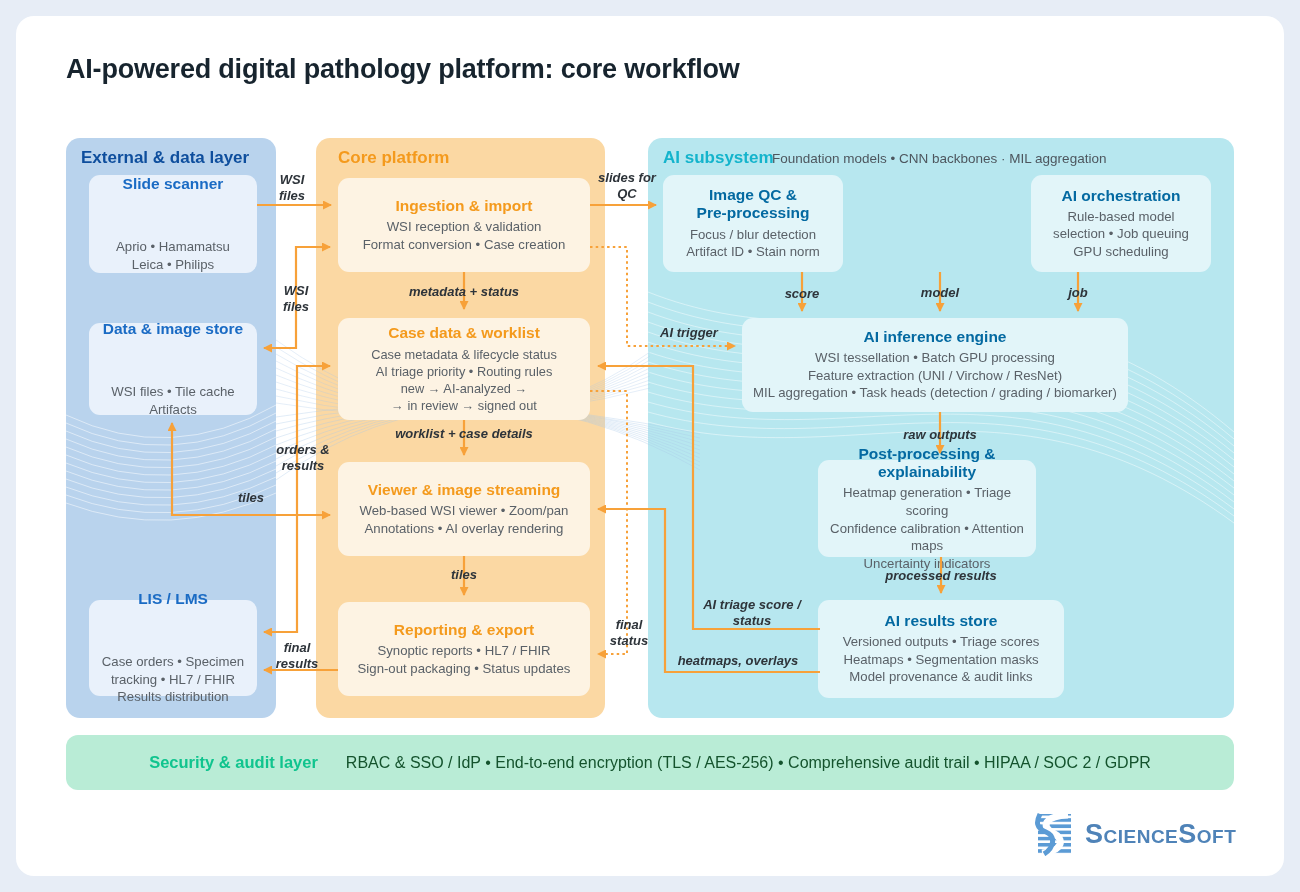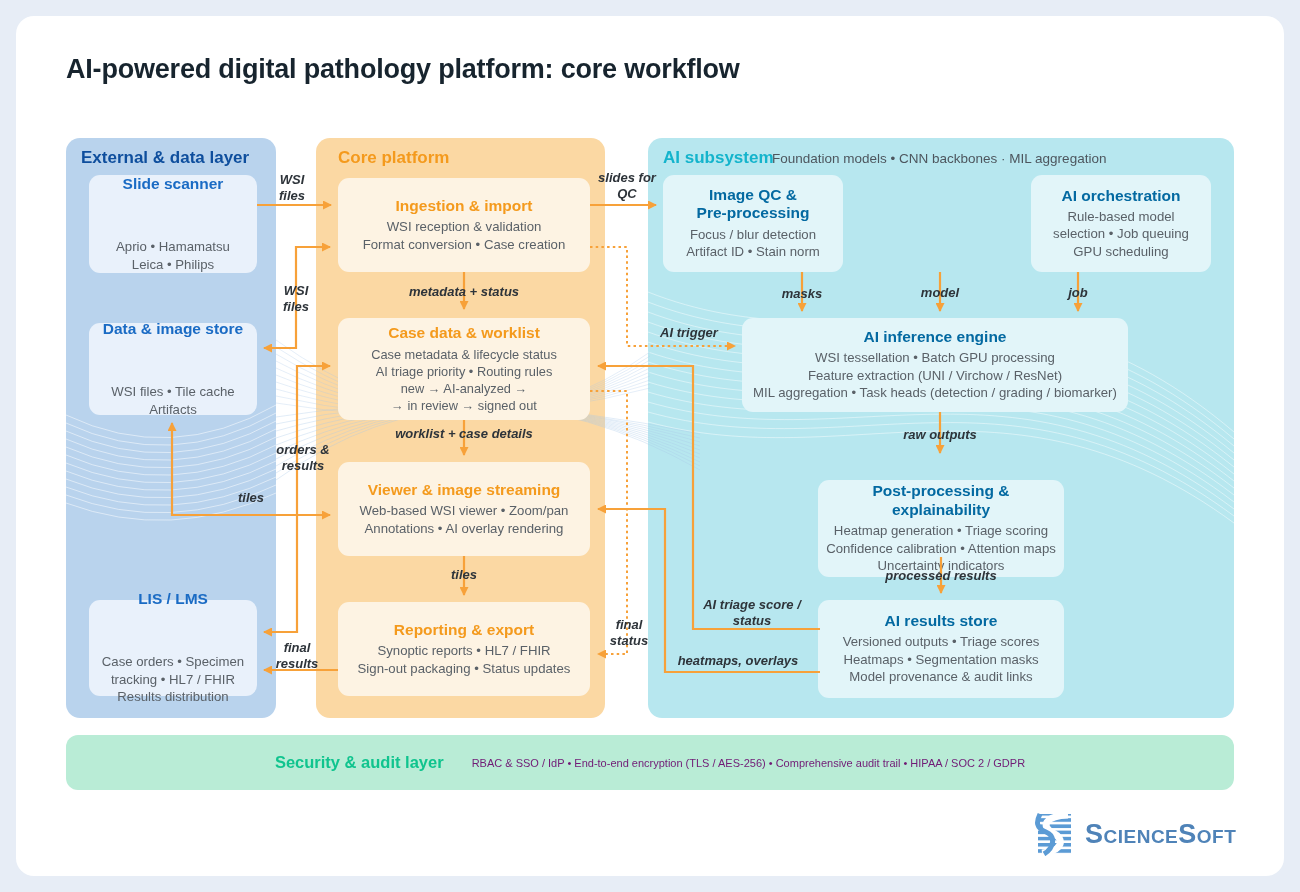--- a/index.html
+++ b/index.html
@@ -21,21 +21,21 @@
   .box-cream{background:#fdf3e3;}
   .box-cyan{background:#e2f5f9;}
   .box-title{font-size:15.5px;font-weight:700;white-space:pre-line;line-height:1.18;margin-bottom:3px;}
   .t-blue{color:#1a6bc4;}
   .t-orange{color:#f49a1d;}
   .t-cyan{color:#0369a1;}
   .box-body{font-size:13.2px;color:#5a6168;line-height:1.33;white-space:pre-line;}
   .edge-label{position:absolute;font-size:13px;font-style:italic;font-weight:600;color:#2e343a;text-align:center;line-height:1.2;white-space:pre-line;}
   .security-bar{position:absolute;left:66px;top:735px;width:1168px;height:55px;background:#b9ecd6;border-radius:12px;display:flex;align-items:center;justify-content:center;gap:0;}
   .security-title{font-size:16.5px;font-weight:700;color:#10c48e;}
-  .security-body{font-size:11px;color:#701a75;margin-left:28px;}
+  .security-body{font-size:16px;color:#14532d;margin-left:28px;}
   .logo{position:absolute;left:1032px;top:812px;display:flex;align-items:center;gap:9px;}
   .logo-text{font-size:27px;font-weight:700;color:#4f83b8;font-variant:small-caps;letter-spacing:0.5px;}
   svg.overlay{position:absolute;left:0;top:0;pointer-events:none;}
 </style>
 </head>
 <body>
 
 <div class="page">
   <div class="card"></div>
 
@@ -150,21 +150,21 @@
     <div class="box-body">Rule-based model
 selection • Job queuing
 GPU scheduling</div>
   </div>
   <div class="box box-cyan" style="left:742px;top:318px;width:386px;height:94px;">
     <div class="box-title t-cyan">AI inference engine</div>
     <div class="box-body">WSI tessellation • Batch GPU processing
 Feature extraction (UNI / Virchow / ResNet)
 MIL aggregation • Task heads (detection / grading / biomarker)</div>
   </div>
-  <div class="box box-cyan" style="left:818px;top:480px;width:246px;height:97px;">
+  <div class="box box-cyan" style="left:818px;top:460px;width:218px;height:97px;">
     <div class="box-title t-cyan">Post-processing &amp; explainability</div>
     <div class="box-body">Heatmap generation • Triage scoring
 Confidence calibration • Attention maps
 Uncertainty indicators</div>
   </div>
   <div class="box box-cyan" style="left:818px;top:600px;width:246px;height:98px;">
     <div class="box-title t-cyan">AI results store</div>
     <div class="box-body">Versioned outputs • Triage scores
 Heatmaps • Segmentation masks
 Model provenance &amp; audit links</div>
@@ -210,21 +210,21 @@
   <div class="edge-label" style="left:263px;top:442px;width:80px;">orders &amp;
 results</div>
   <div class="edge-label" style="left:221px;top:490px;width:60px;">tiles</div>
   <div class="edge-label" style="left:262px;top:640px;width:70px;">final
 results</div>
   <div class="edge-label" style="left:592px;top:170px;width:70px;">slides for
 QC</div>
   <div class="edge-label" style="left:394px;top:284px;width:140px;">metadata + status</div>
   <div class="edge-label" style="left:374px;top:426px;width:180px;">worklist + case details</div>
   <div class="edge-label" style="left:434px;top:567px;width:60px;">tiles</div>
-  <div class="edge-label" style="left:772px;top:286px;width:60px;">masks</div>
+  <div class="edge-label" style="left:772px;top:286px;width:60px;">score</div>
   <div class="edge-label" style="left:910px;top:285px;width:60px;">model</div>
   <div class="edge-label" style="left:1048px;top:285px;width:60px;">job</div>
   <div class="edge-label" style="left:649px;top:325px;width:80px;">AI trigger</div>
   <div class="edge-label" style="left:890px;top:427px;width:100px;">raw outputs</div>
   <div class="edge-label" style="left:871px;top:568px;width:140px;">processed results</div>
   <div class="edge-label" style="left:682px;top:597px;width:140px;">AI triage score /
 status</div>
   <div class="edge-label" style="left:668px;top:653px;width:140px;">heatmaps, overlays</div>
   <div class="edge-label" style="left:599px;top:617px;width:60px;">final
 status</div>

